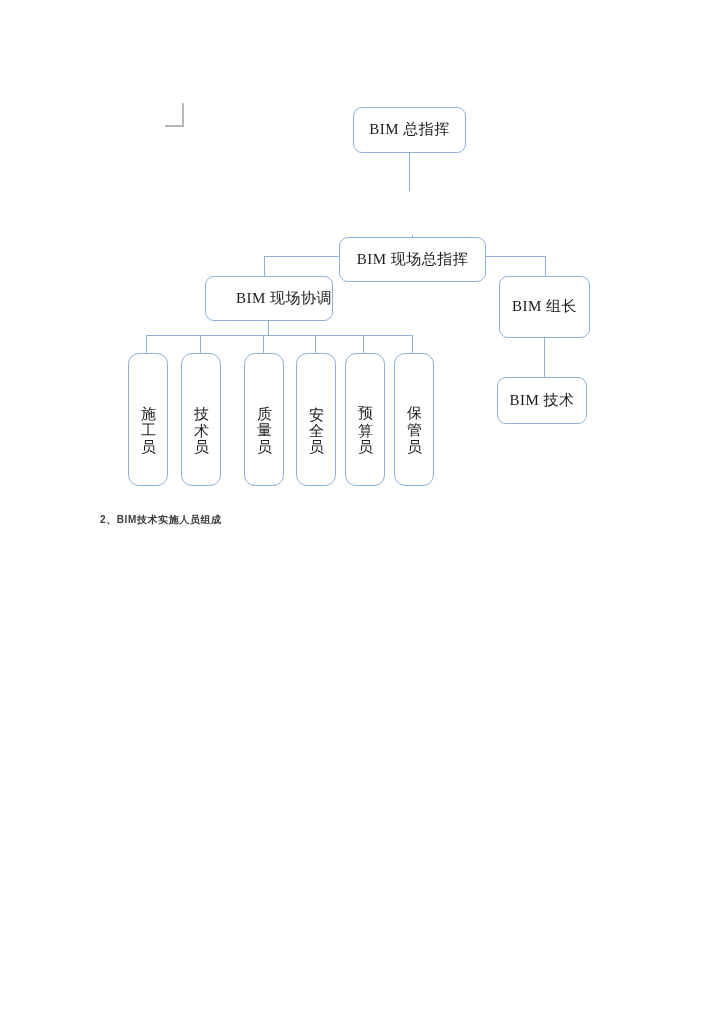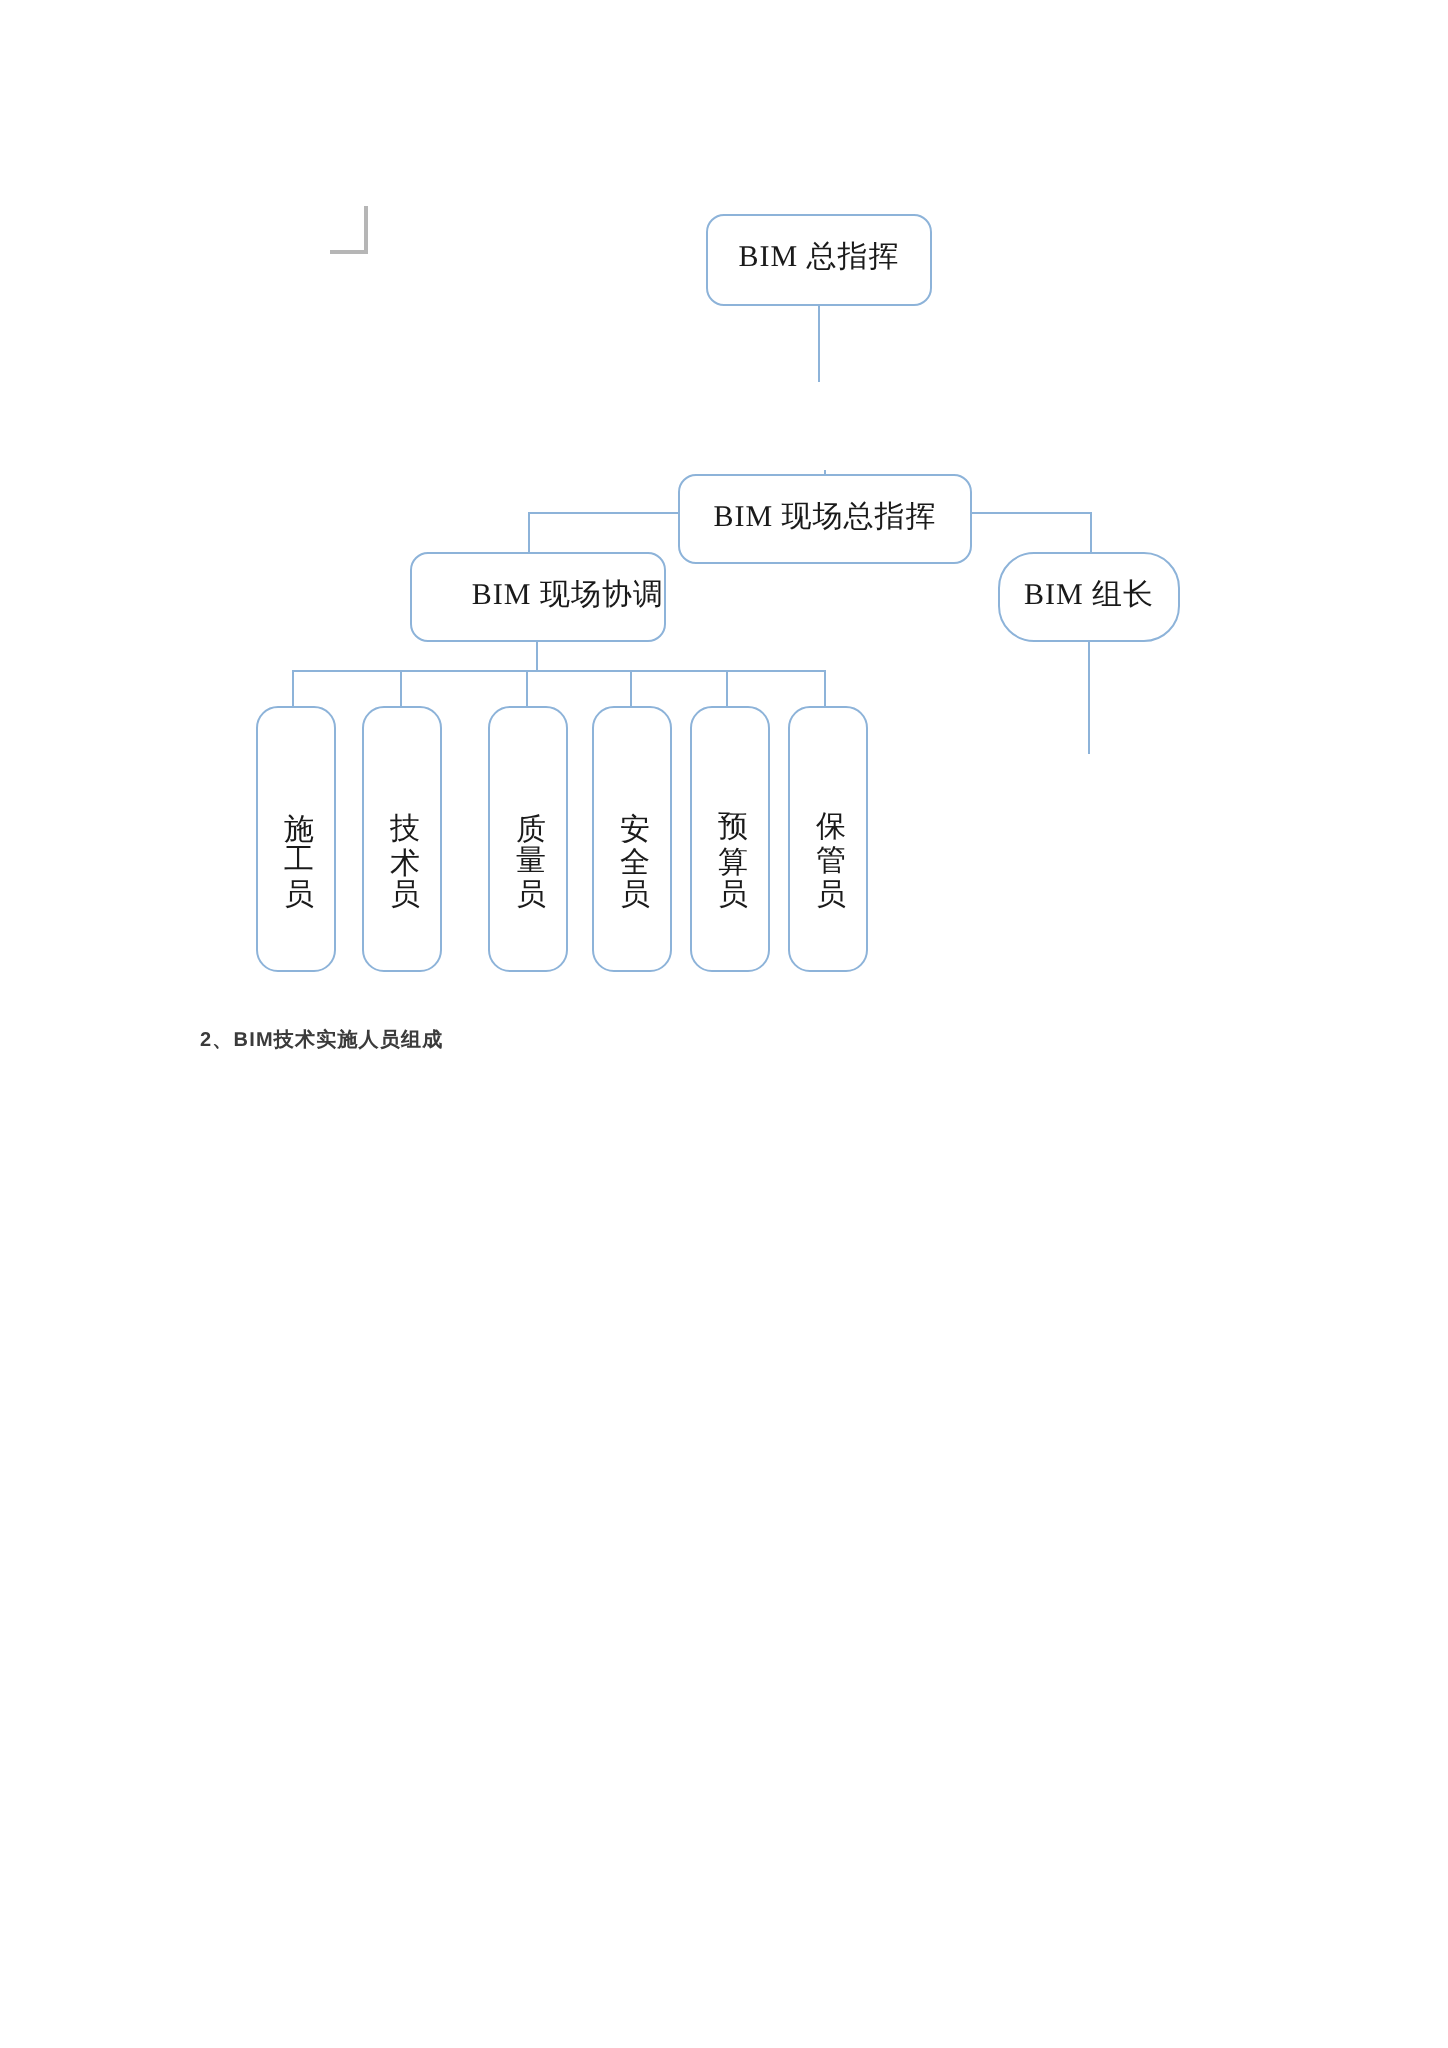--- a/index.html
+++ b/index.html
@@ -140,21 +140,21 @@
     </div>
 
     <div class="node h-node" style="left:339px; top:191px; width:147px; height:45px;margin-top:46px;">
       <span class="lbl">BIM 现场总指挥</span>
     </div>
 
     <div class="node h-node" style="left:205px; top:276px; width:128px; height:45px;justify-content:flex-end;">
       <span class="lbl">BIM 现场协调</span>
     </div>
 
-    <div class="node h-node" style="left:499px; top:276px; width:91px; height:45px;border-radius:18px;">
+    <div class="node h-node" style="left:499px; top:276px; width:91px; height:62px;">
       <span class="lbl">BIM 组长</span>
     </div>
 
     <div class="node v-node" style="left:128px; top:353px; width:40px; height:133px;">
       <span class="lbl">施工员</span>
     </div>
 
     <div class="node v-node" style="left:181px; top:353px; width:40px; height:133px;">
       <span class="lbl">技术员</span>
     </div>
@@ -168,18 +168,21 @@
     </div>
 
     <div class="node v-node" style="left:345px; top:353px; width:40px; height:133px;">
       <span class="lbl">预算员</span>
     </div>
 
     <div class="node v-node" style="left:394px; top:353px; width:40px; height:133px;">
       <span class="lbl">保管员</span>
     </div>
 
+    <div class="node h-node" style="left:497px; top:377px; width:90px; height:47px;">
+      <span class="lbl">BIM 技术</span>
+    </div>
 
   </div>
 
   <div id="caption">2、BIM技术实施人员组成</div>
 
 </div>
 
 </body></html>

